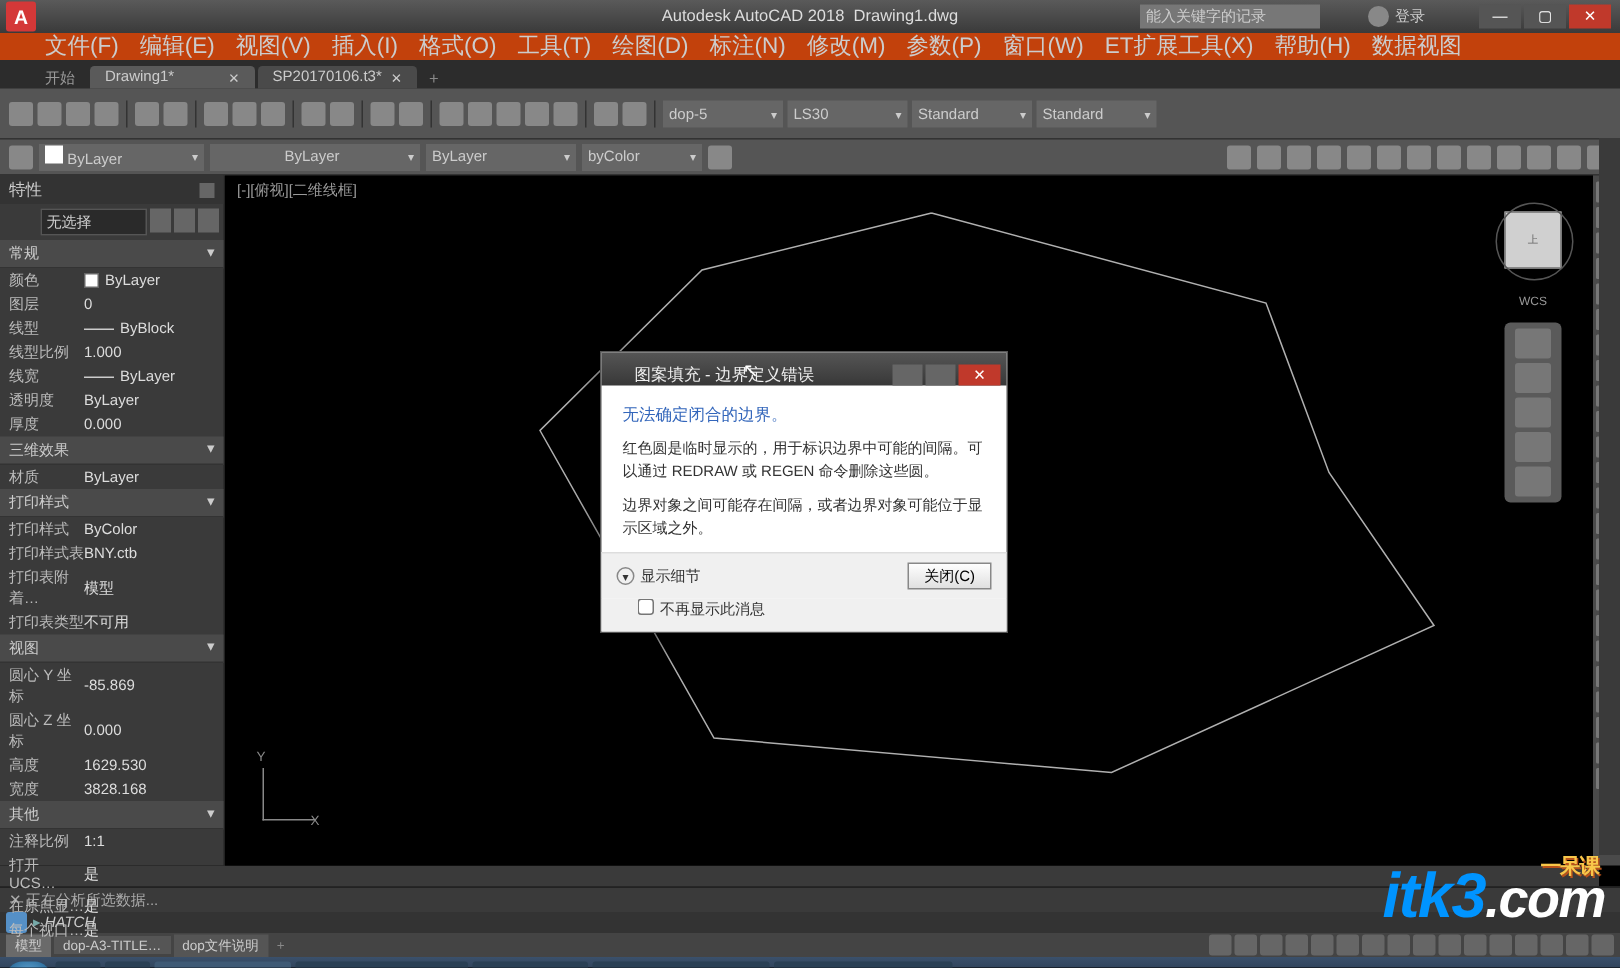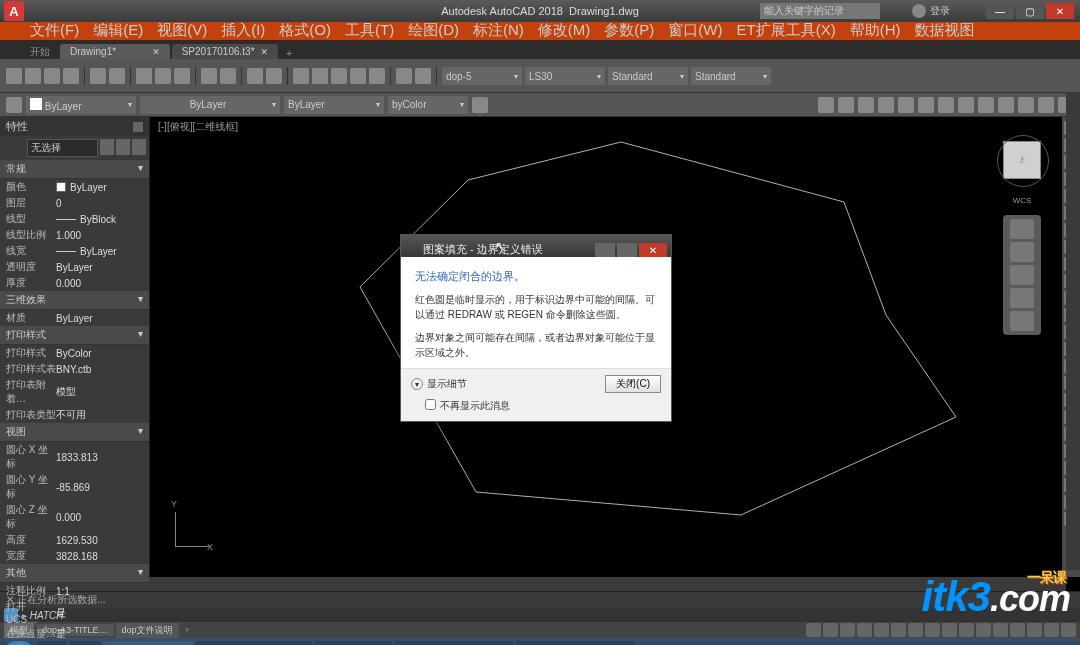--- a/index.html
+++ b/index.html
@@ -323,24 +323,20 @@
     <div class="prop-row">
         <span class="k">打印表类型</span>
         <span class="v">不可用</span>
       </div>
 
     <div class="prop-section">
         <span>视图</span>
         <span>▾</span>
       </div>
     <div class="prop-row">
-        <span class="k">圆心 X 坐标</span>
-        <span class="v">1833.813</span>
-      </div>
-    <div class="prop-row">
         <span class="k">圆心 Y 坐标</span>
         <span class="v">-85.869</span>
       </div>
     <div class="prop-row">
         <span class="k">圆心 Z 坐标</span>
         <span class="v">0.000</span>
       </div>
     <div class="prop-row">
         <span class="k">高度</span>
         <span class="v">1629.530</span>

